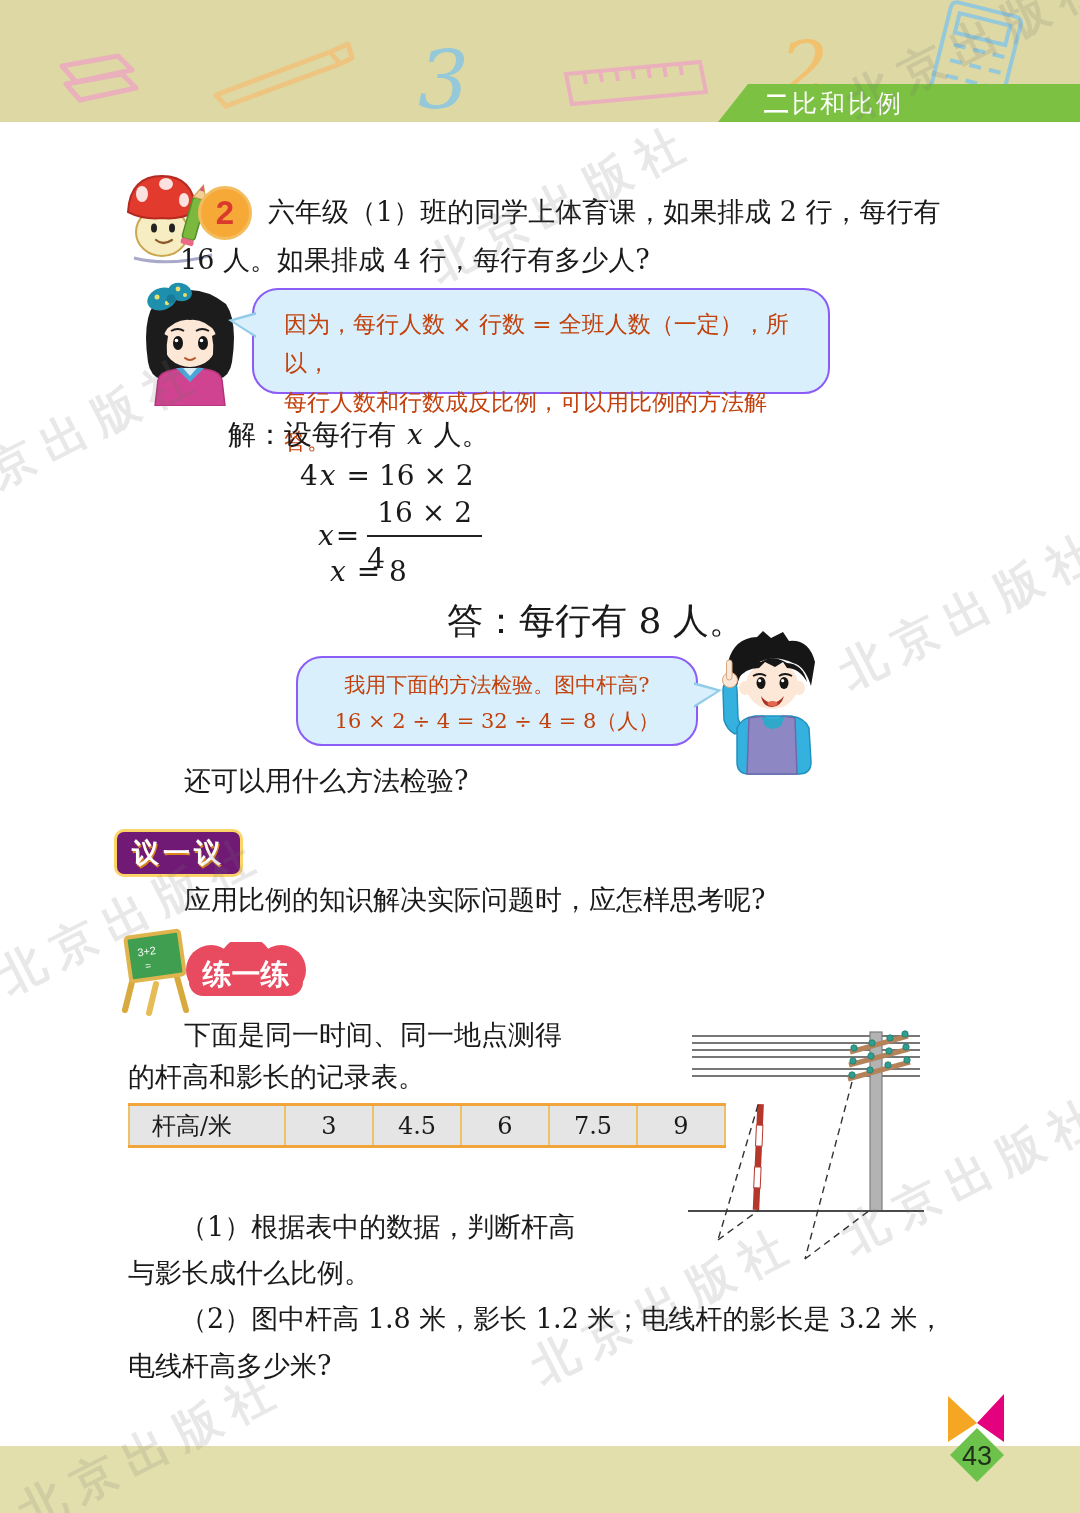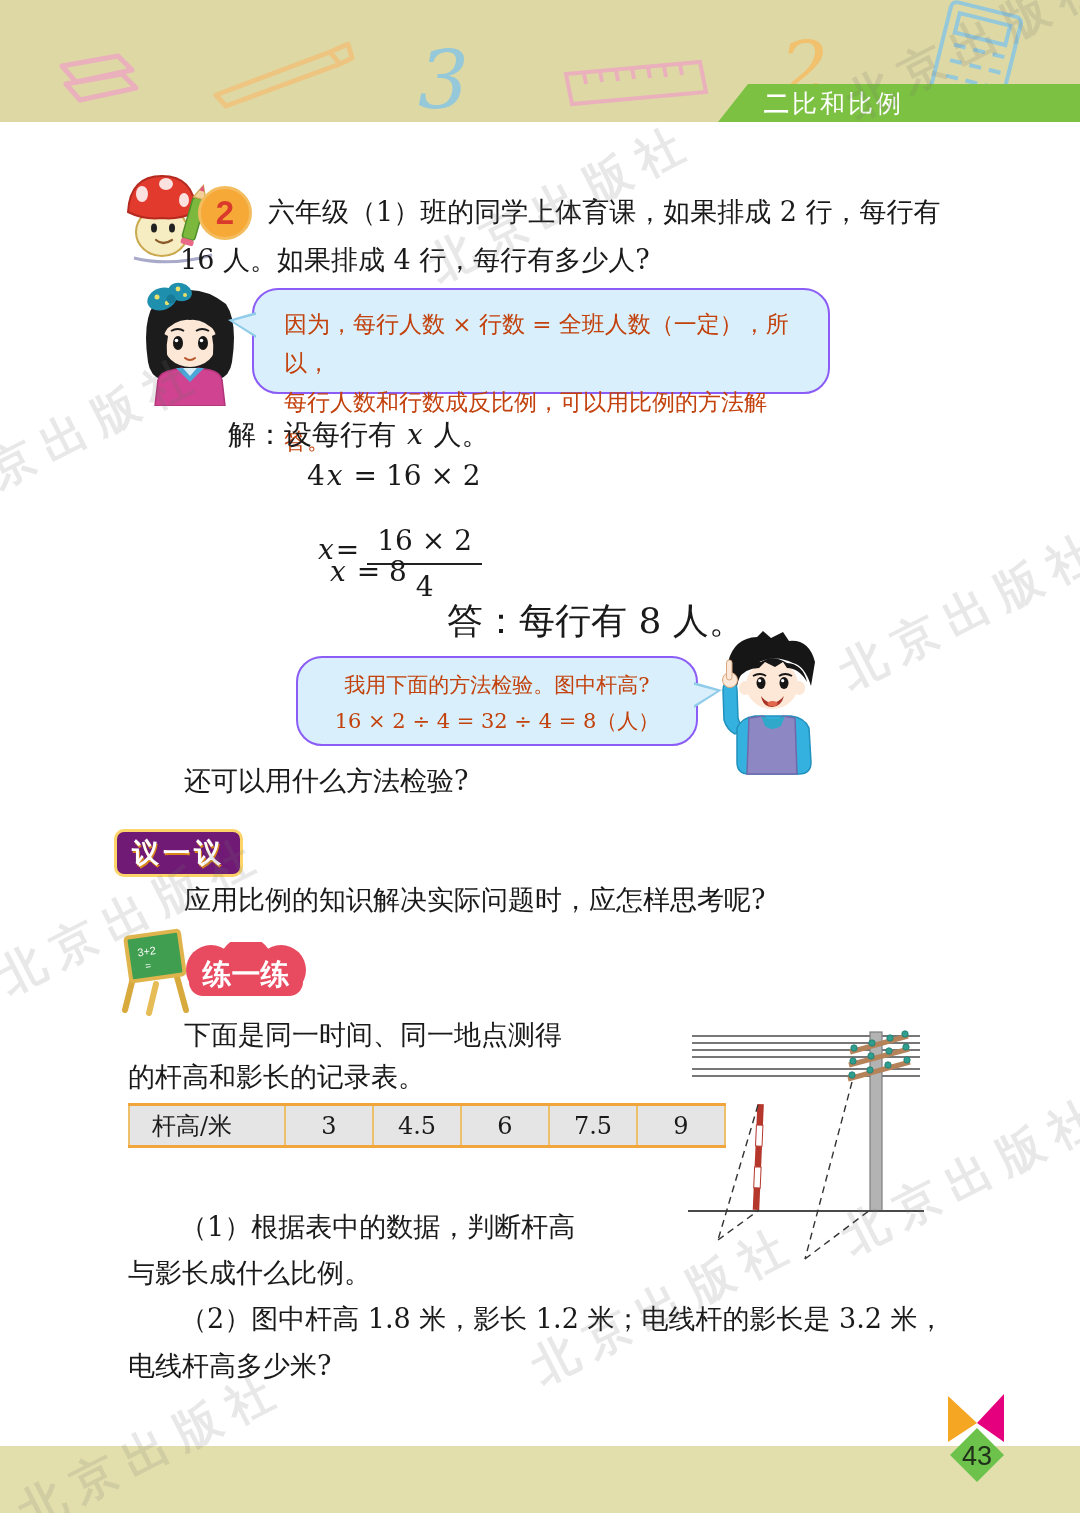--- a/index.html
+++ b/index.html
@@ -51,21 +51,21 @@
   .tail-l{left:-26px;top:22px;border-top:8px solid transparent;border-bottom:18px solid transparent;border-right:28px solid #90cce9;}
   .tail-l-fill{left:-21px;top:24px;border-top:7px solid transparent;border-bottom:16px solid transparent;border-right:26px solid #d9effb;}
   .tail-r{position:absolute;right:-26px;top:24px;width:0;height:0;border-top:8px solid transparent;border-bottom:18px solid transparent;border-left:28px solid #90cce9;}
   .tail-r-fill{position:absolute;right:-21px;top:26px;width:0;height:0;border-top:7px solid transparent;border-bottom:16px solid transparent;border-left:26px solid #d9effb;}
   .girl-bubble{left:252px;top:288px;width:578px;height:106px;font-size:23px;padding:15px 18px 0 30px;line-height:39px;}
   .boy-bubble{left:296px;top:656px;width:402px;height:90px;font-size:21px;line-height:36px;text-align:center;padding-top:9px;}
 
   
   .math i{font-family:"DejaVu Serif",serif;font-style:italic;padding:0 2px;}
   .eq2{display:flex;align-items:center;}
-  .frac{display:inline-block;text-align:center;margin-left:8px;margin-top:28px;}
+  .frac{display:inline-block;text-align:left;margin-left:8px;}
   .frac .num{display:block;border-bottom:2px solid #222;padding:0 10px 3px;}
   .frac .den{display:block;padding-top:3px;}
 
   
   .discuss-badge{
     left:114px;top:829px;padding:3px 15px;background:#701a75;border:3px solid #fcd469;
     border-radius:10px;color:#fff;font-family:"Liberation Sans",sans-serif;
     font-weight:bold;font-size:27px;letter-spacing:4px;text-shadow:1px 2px 0 #d9851c;
   }
 
@@ -173,21 +173,21 @@
 
 <div class="bubble girl-bubble">
   <span class="tail-l"></span>
   <span class="tail-l-fill"></span>
   <div>因为，每行人数 × 行数 = 全班人数（一定），所以，</div>
   <div>每行人数和行数成反比例，可以用比例的方法解答。</div>
 </div>
 
 <div class="txt math" style="left:228px;top:416px;font-size:28px;"><span>解：设每行有 </span><i>x</i><span> 人。</span></div>
 
-<div class="txt math" style="left:300px;top:457px;font-size:28px;margin-left:7px;"><span>4</span><i>x</i><span> = 16 × 2</span></div>
+<div class="txt math" style="left:300px;top:457px;font-size:28px;"><span>4</span><i>x</i><span> = 16 × 2</span></div>
 
 <div class="txt math eq2" style="left:316px;top:494px;font-size:28px;">
   <i>x</i>
     <span> = </span>
   <span class="frac">
     <span class="num">16 × 2</span>
     <span class="den">4</span>
   </span>
 </div>
 

